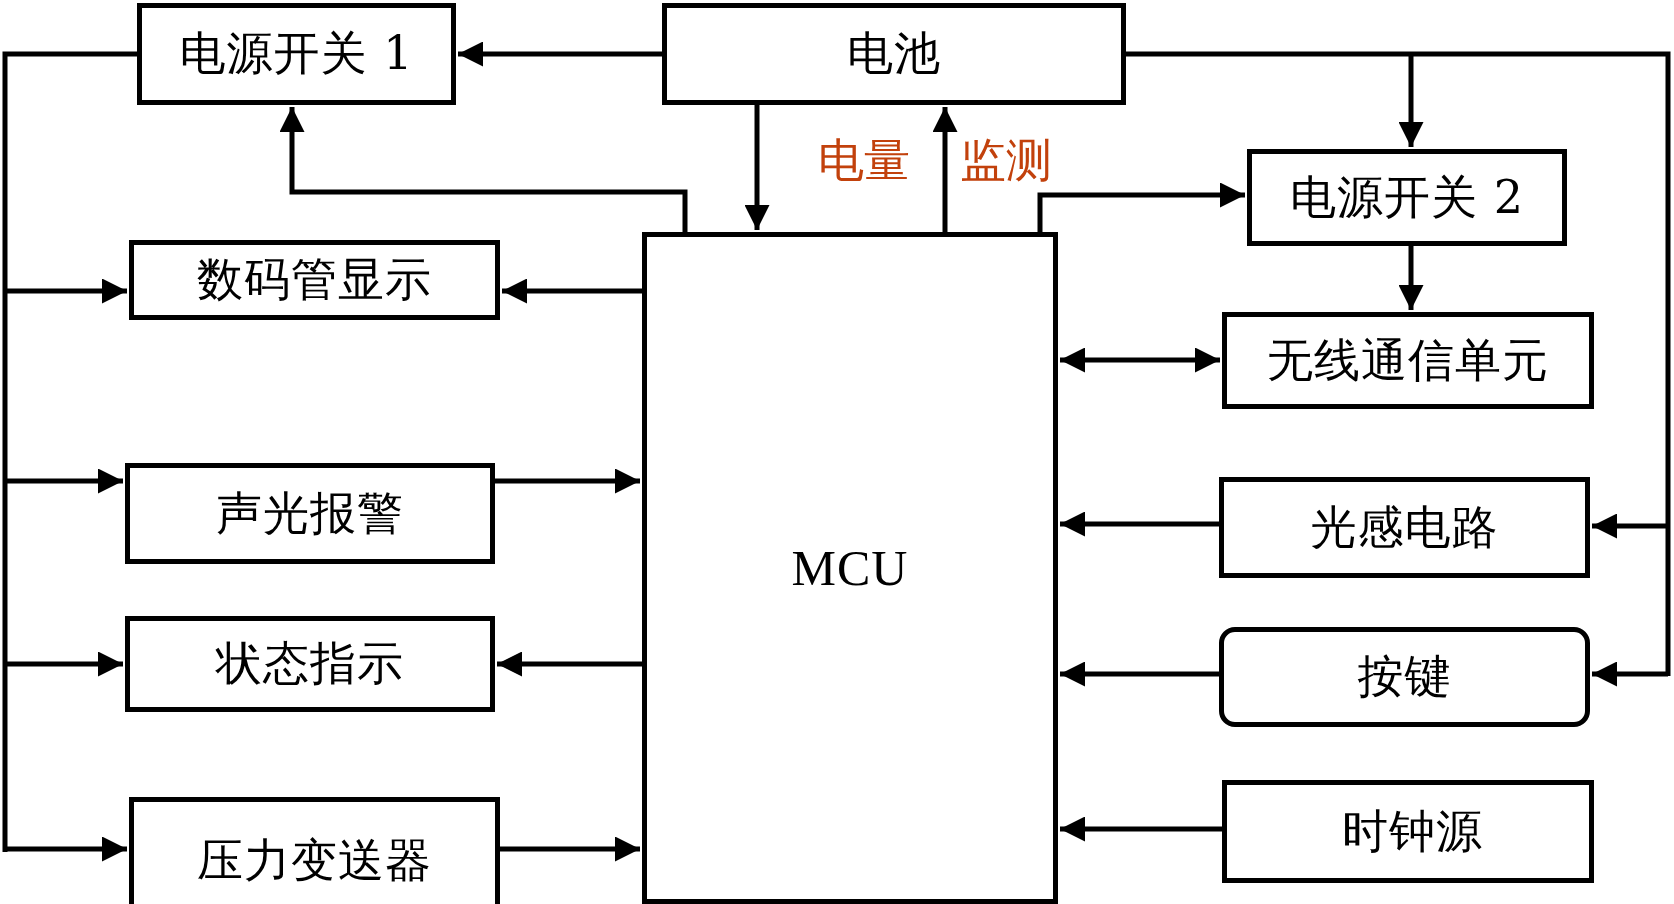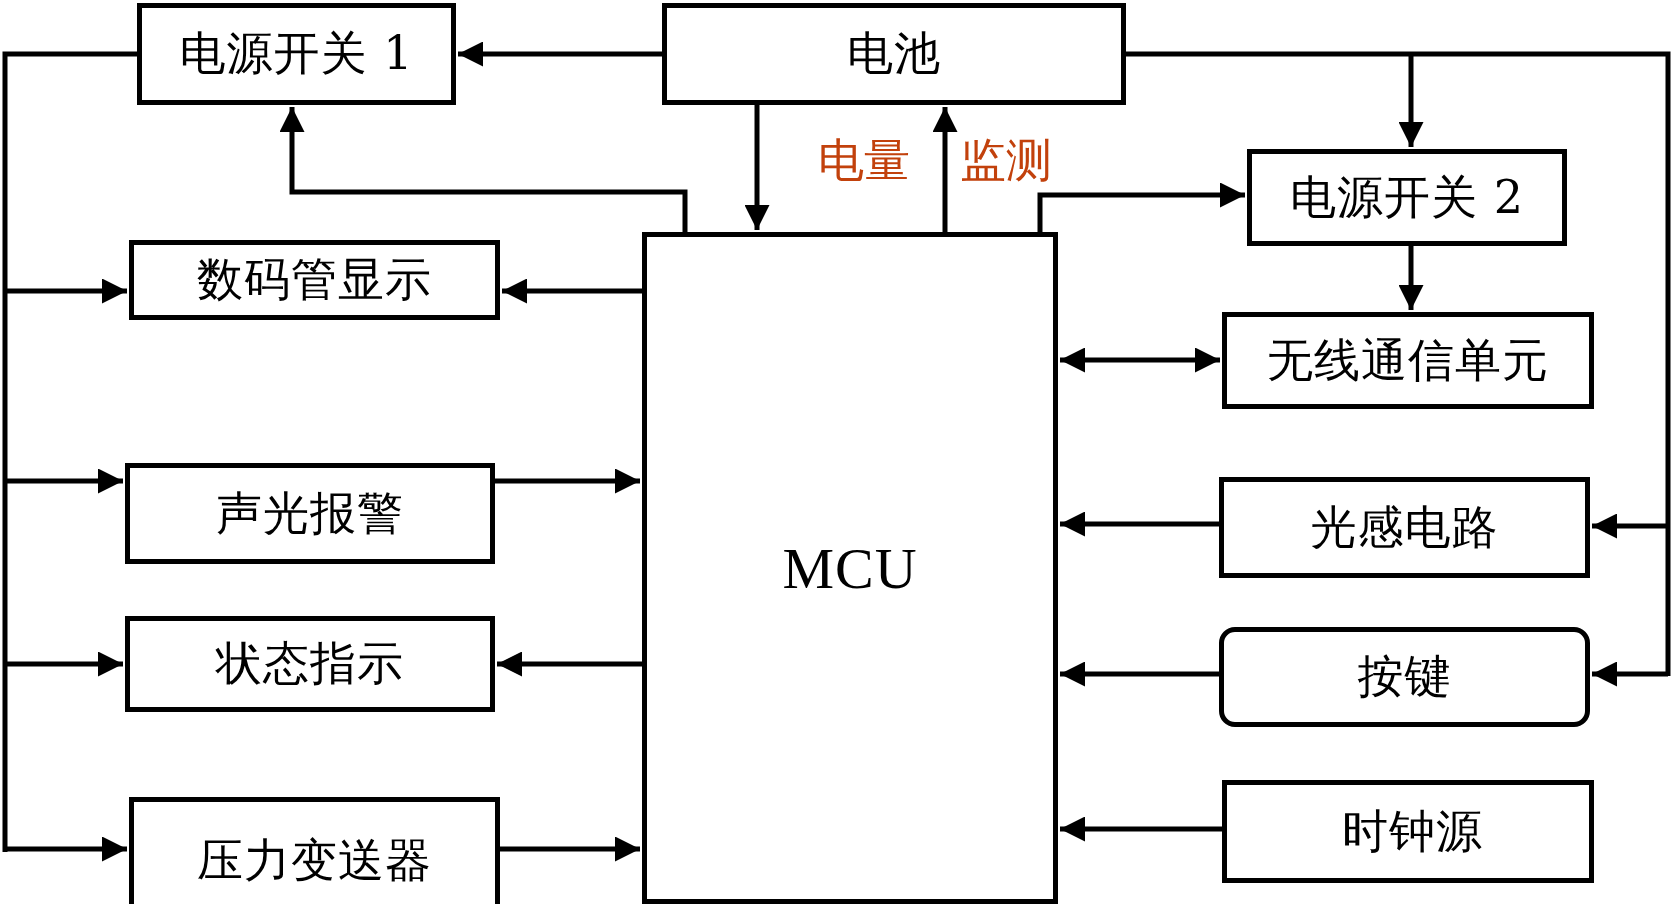--- a/index.html
+++ b/index.html
@@ -1,20 +1,20 @@
 <!DOCTYPE html>
 <html><head>
 <meta charset="utf-8">
 <style>
   html, body { margin:0; padding:0; background:#ffffff; }
   body { width:1674px; height:904px; position:relative; overflow:hidden; font-family:"DejaVu Serif","Liberation Serif",serif; }
   svg { position:absolute; left:0; top:0; }
   .box { position:absolute; box-sizing:border-box; border:5px solid #000; background:#fff; display:flex; align-items:center; justify-content:center; font-size:46px; color:#000; letter-spacing:1px; }
   .lbl { position:absolute; font-size:46px; color:#c2410c; }
-  .mcu-text { font-family:"Liberation Serif","DejaVu Serif",serif; font-size:58px; }
+  .mcu-text { font-family:"Liberation Serif","DejaVu Serif",serif; font-size:50px; }
 </style>
 </head>
 <body>
 
 <svg width="1674" height="904">
   <defs>
     <marker id="ah" viewBox="0 0 10 10" refX="10" refY="5" markerWidth="7" markerHeight="5" orient="auto" markerUnits="strokeWidth">
       <path d="M0,0 L10,5 L0,10 z" fill="#000"></path>
     </marker>
   </defs>

